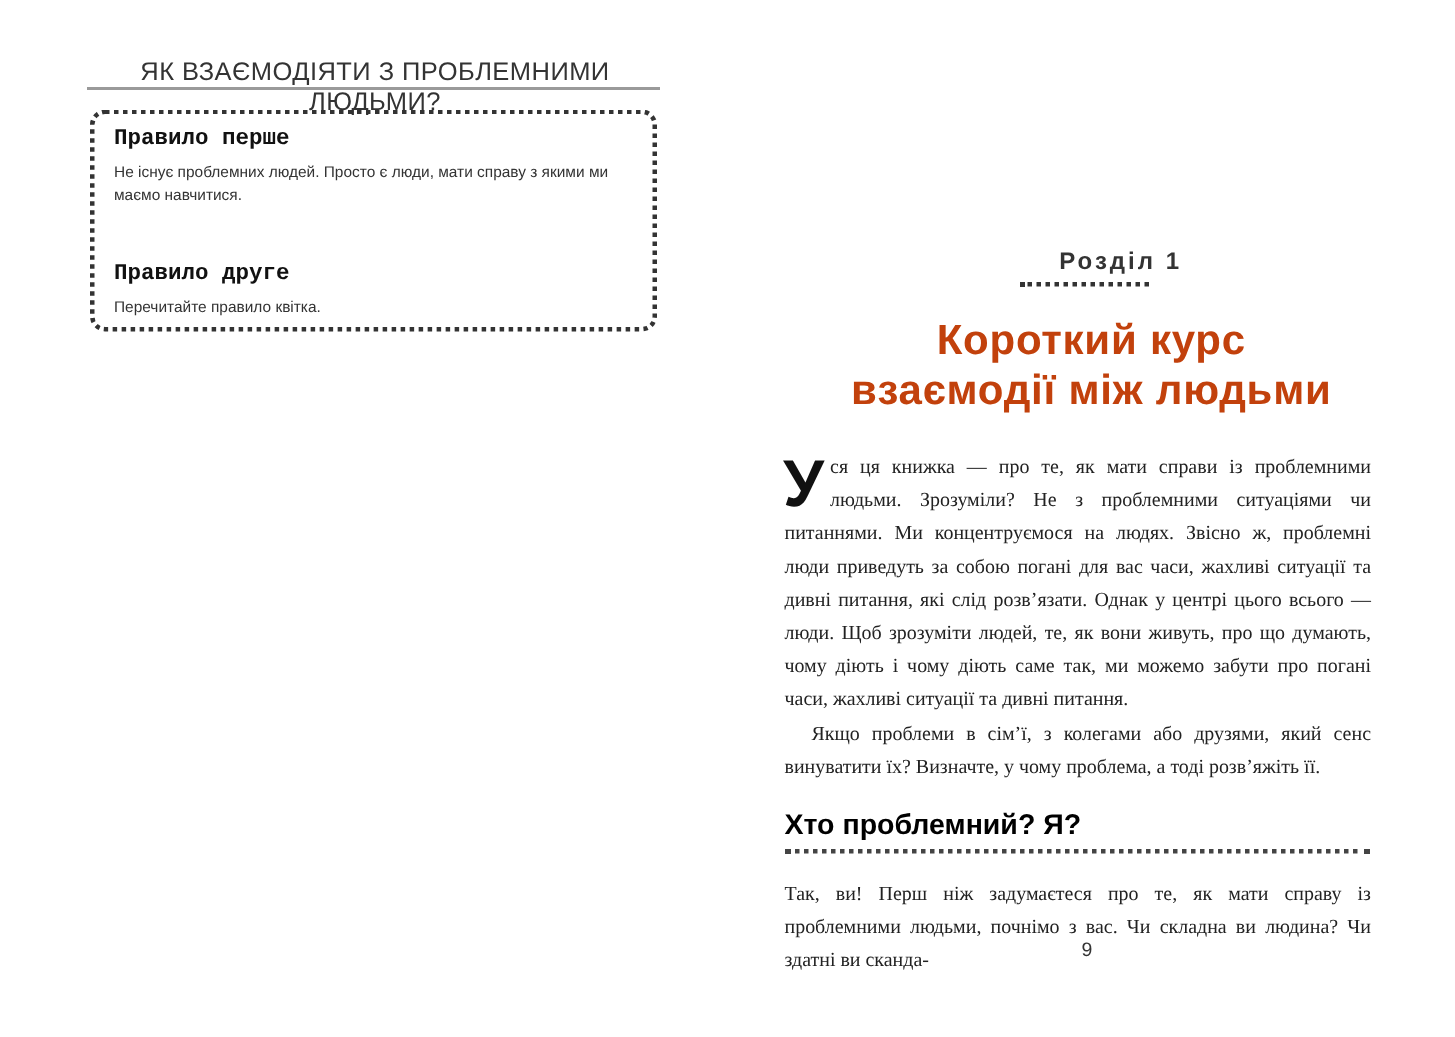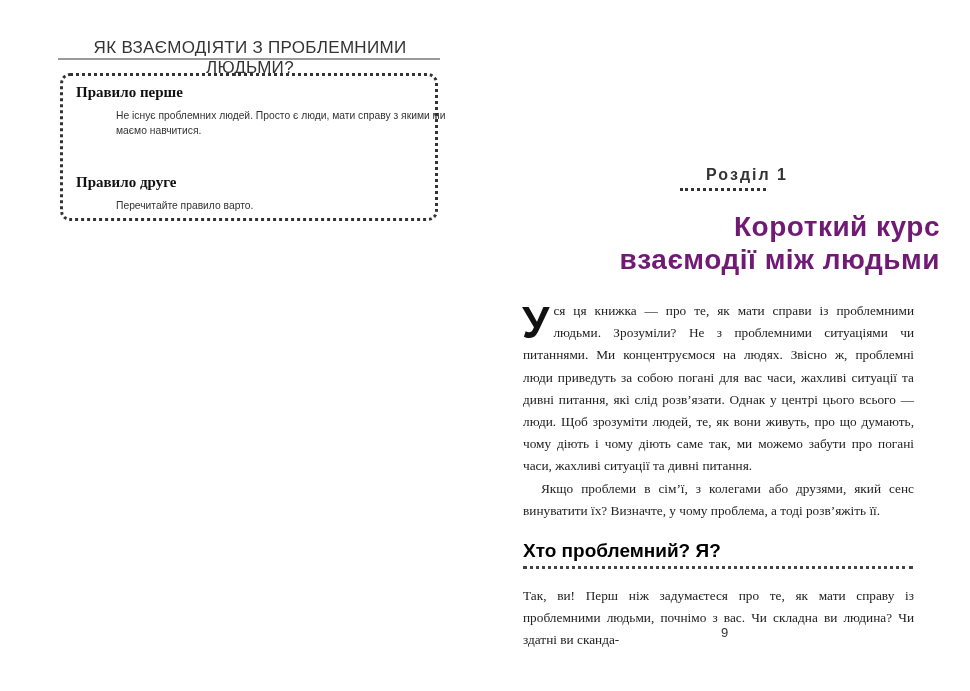--- a/index.html
+++ b/index.html
@@ -14,34 +14,34 @@
     color: #333; text-align: center;
   }
   .head-rule { position: absolute; left: 58px; top: 58px; width: 382px; height: 2px; background: #9a9a9a; }
 
   .rules-box {
     position: absolute; left: 60px; top: 73px; width: 378px; height: 148px;
     border: 3px dotted #333; border-radius: 10px; box-sizing: border-box;
   }
   .rule-title {
     position: absolute; left: 13px;
-    font-family: Liberation Serif, serif; font-weight: bold; font-size: 15px; color: #111;
+    font-family: Liberation Mono, monospace; font-weight: bold; font-size: 15px; color: #111;
   }
   .rule-text {
     position: absolute; left: 13px; width: 350px;
-    font-family: "Liberation Sans", sans-serif; font-size: 10.3px; line-height: 15px; color: #333; margin-left: 40px;
+    font-family: "Liberation Sans", sans-serif; font-size: 10.3px; line-height: 15px; color: #333;
   }
   .chapter-label-inner { position: absolute; left: 193px; top: 166px; width: 110px; text-align: right;
     font-family: "Liberation Sans", sans-serif; font-weight: bold; font-size: 16px; letter-spacing: 2px; color: #333; }
   .chapter-dots { position: absolute; left: 195px; top: 188px; width: 86px; border-top: 3px dotted #333; }
 
   .chapter-title {
-    position: absolute; left: 30px; width: 425px; top: 210px; text-align: right;
+    position: absolute; left: 30px; width: 425px; top: 210px; text-align: center;
     font-family: "Liberation Sans", sans-serif; font-weight: bold; font-size: 28px; line-height: 33px;
-    color: #701a75; letter-spacing: 0.5px;
+    color: #c2410c; letter-spacing: 0.5px;
   }
 
   .body-text {
     position: absolute; left: 38px; width: 391px;
     font-family: "Liberation Serif", serif; font-size: 13.3px; line-height: 22.2px; color: #222;
     text-align: justify;
   }
   .body-text p { margin: 0; }
   .body-text p.indent { text-indent: 18px; }
   .dropcap {
@@ -64,21 +64,21 @@
 <body>
 
 <div class="page page-left">
   <div class="running-head">ЯК ВЗАЄМОДІЯТИ З ПРОБЛЕМНИМИ ЛЮДЬМИ?</div>
   <div class="head-rule"></div>
 
   <div class="rules-box">
     <div class="rule-title" style="top:8px;">Правило перше</div>
     <div class="rule-text" style="top:32px;">Не існує проблемних людей. Просто є люди, мати справу з якими ми маємо навчитися.</div>
     <div class="rule-title" style="top:98px;">Правило друге</div>
-    <div class="rule-text" style="top:122px;">Перечитайте правило варто.</div>
+    <div class="rule-text" style="top:122px;">Перечитайте правило квітка.</div>
   </div>
 </div>
 
 <div class="page page-right">
   <div class="chapter-label-inner">Розділ 1</div>
   <div class="chapter-dots"></div>
 
   <div class="chapter-title">
     <div>Короткий курс</div>
     <div>взаємодії між людьми</div>

